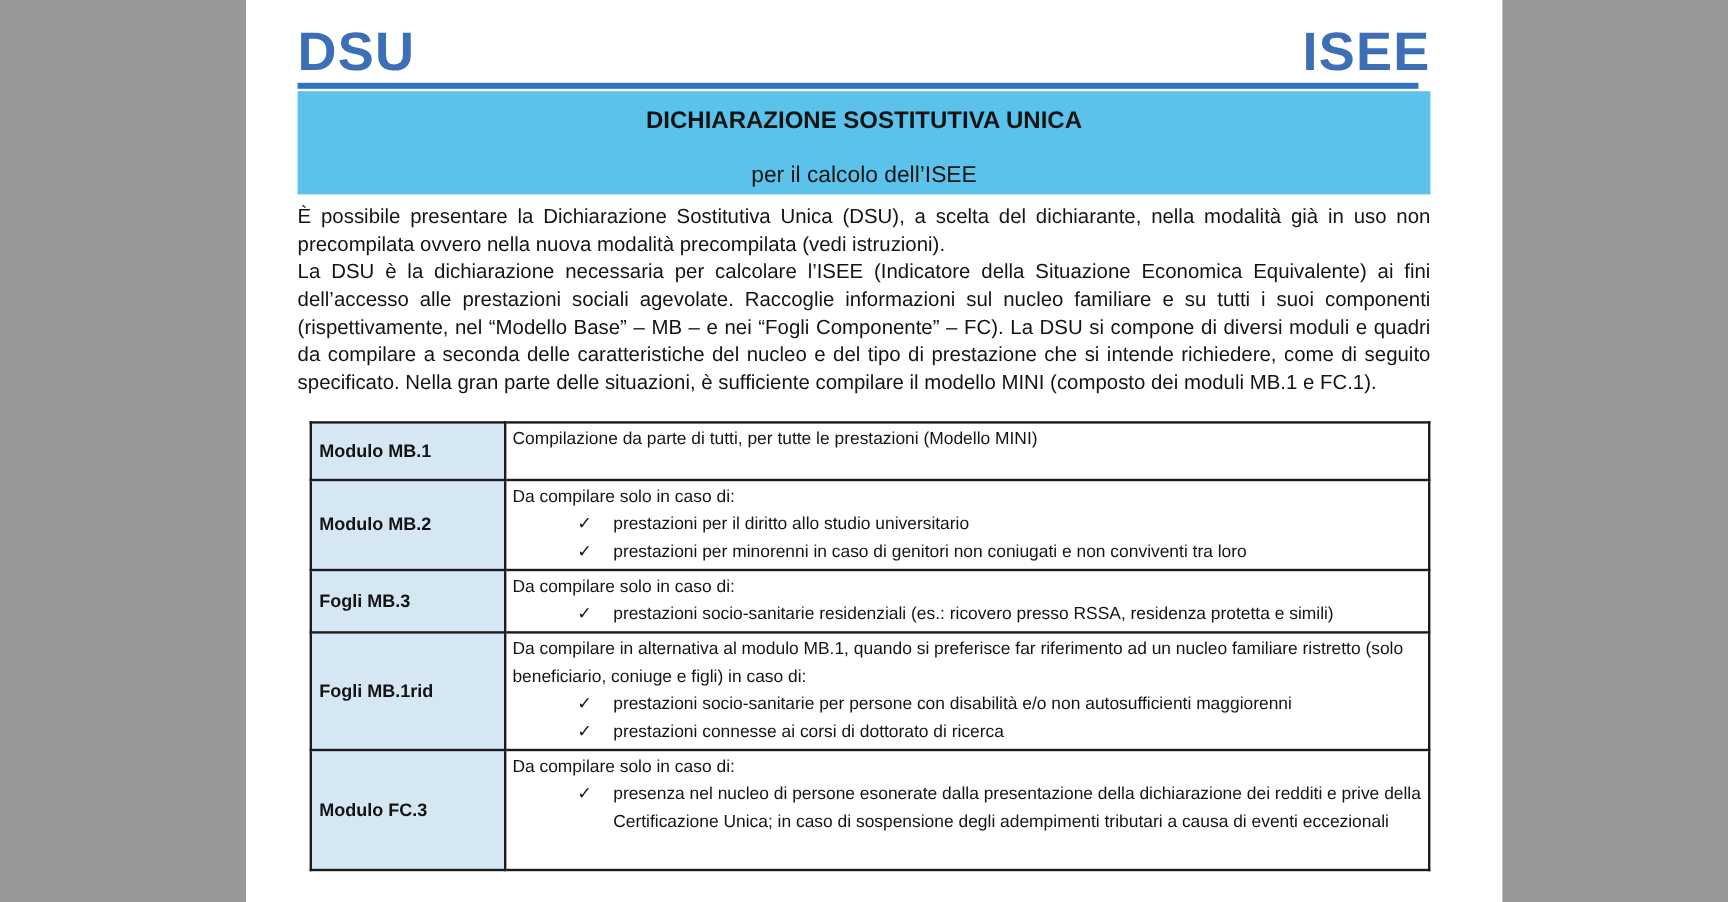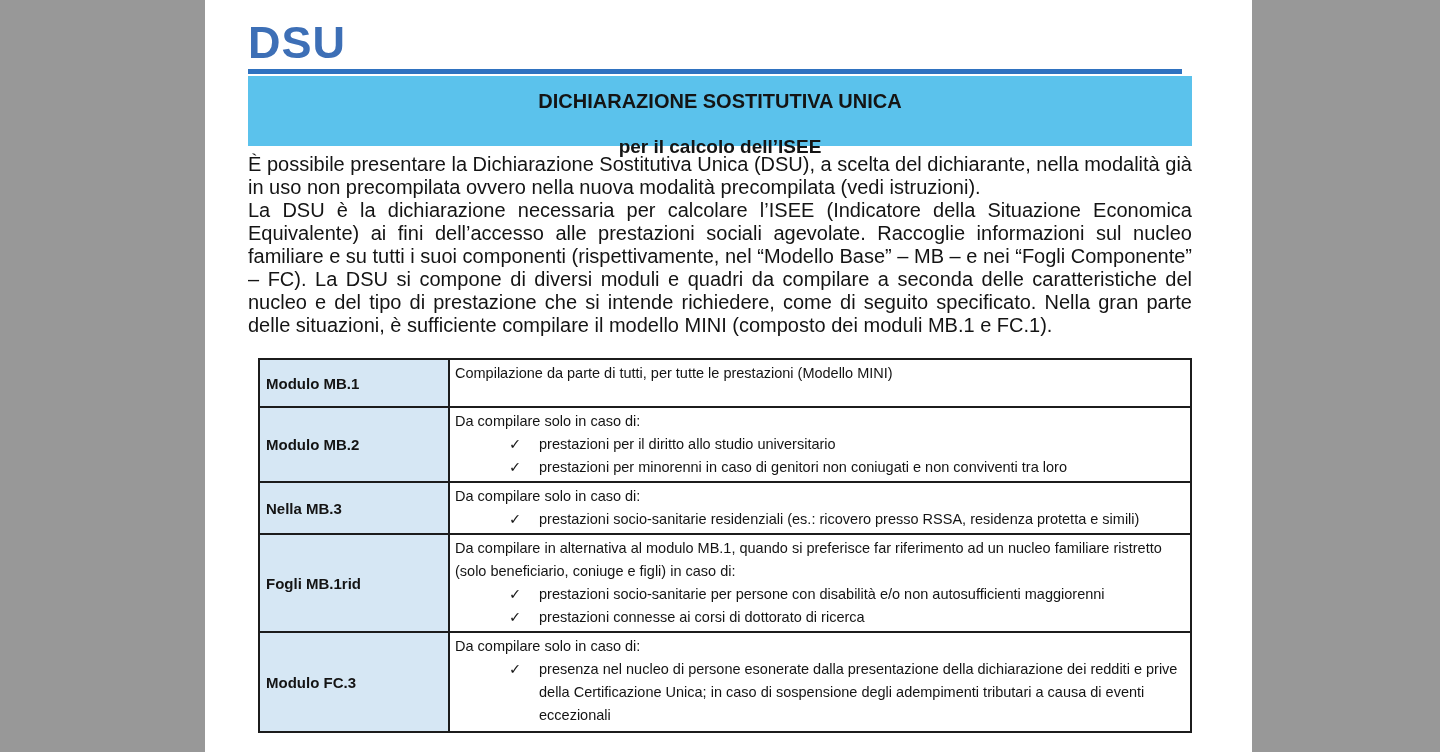--- a/index.html
+++ b/index.html
@@ -34,48 +34,48 @@
   .logo{
     font-size:45px;line-height:46px;font-weight:bold;
     color:var(--brand-blue,#3d6fb6);
     letter-spacing:1px;
   }
   .rule{
     height:5px;margin-top:3px;margin-right:10px;
     background:var(--rule-blue,#2f72c0);
   }
   .title-box{
-    height:70px;margin-top:2px;
+    height:86px;margin-top:2px;
     background:var(--title-box-blue,#5bc2ec);
     text-align:center;
   }
   .title-main{
     padding-top:13px;
     font-size:20px;line-height:24px;font-weight:bold;
   }
   .title-sub{
     margin-top:22px;
-    font-size:19px;line-height:24px;font-weight:bold;
+    font-size:19px;line-height:24px;font-weight:normal;
   }
   .intro{
     margin:0;
-    font-size:20px;line-height:23px;
+    font-size:17px;line-height:23px;
     text-align:justify;
   }
   .intro.first{margin-top:7px;}
   table.modules{
     margin-top:21px;margin-left:10px;
     width:934px;
     border-collapse:collapse;
   }
   table.modules td{
     border:2px solid var(--table-border,#1c1c1c);
   }
   .mod-cell{
-    width:190px;
+    width:162px;
     background:var(--module-cell-blue,#d6e7f4);
     font-size:15px;font-weight:bold;
     vertical-align:middle;
     padding:2px 6px;
   }
   .desc-cell{
     font-size:14.5px;line-height:23px;
     vertical-align:top;
     padding:2px 5px;
   }
@@ -90,20 +90,21 @@
   }
   .bullet-text{flex:1;}
 </style>
 </head>
 <body>
 
 <div class="page">
 
   <div class="logo-row">
     <span class="logo">DSU</span>
+    <span class="logo">ISEE</span>
   </div>
 
   <div class="rule"></div>
 
   <div class="title-box">
     <div class="title-main">DICHIARAZIONE SOSTITUTIVA UNICA</div>
     <div class="title-sub">per il calcolo dell’ISEE</div>
   </div>
 
   <p class="intro first">È possibile presentare la Dichiarazione Sostitutiva Unica (DSU), a scelta del dichiarante, nella modalità già in uso non precompilata ovvero nella nuova modalità precompilata (vedi istruzioni).</p>
@@ -125,21 +126,21 @@
               <span class="check">✓</span>
               <span class="bullet-text">prestazioni per il diritto allo studio universitario</span>
             </div>
             <div class="bullet">
               <span class="check">✓</span>
               <span class="bullet-text">prestazioni per minorenni in caso di genitori non coniugati e non conviventi tra loro</span>
             </div>
           </td>
         </tr>
         <tr class="mrow mrow-2">
-          <td class="mod-cell">Nella MB.3</td>
+          <td class="mod-cell">Fogli MB.3</td>
           <td class="desc-cell">
             <div class="desc-intro">Da compilare solo in caso di:</div>
             <div class="bullet">
               <span class="check">✓</span>
               <span class="bullet-text">prestazioni socio-sanitarie residenziali (es.: ricovero presso RSSA, residenza protetta e simili)</span>
             </div>
           </td>
         </tr>
         <tr class="mrow mrow-3">
           <td class="mod-cell">Fogli MB.1rid</td>

